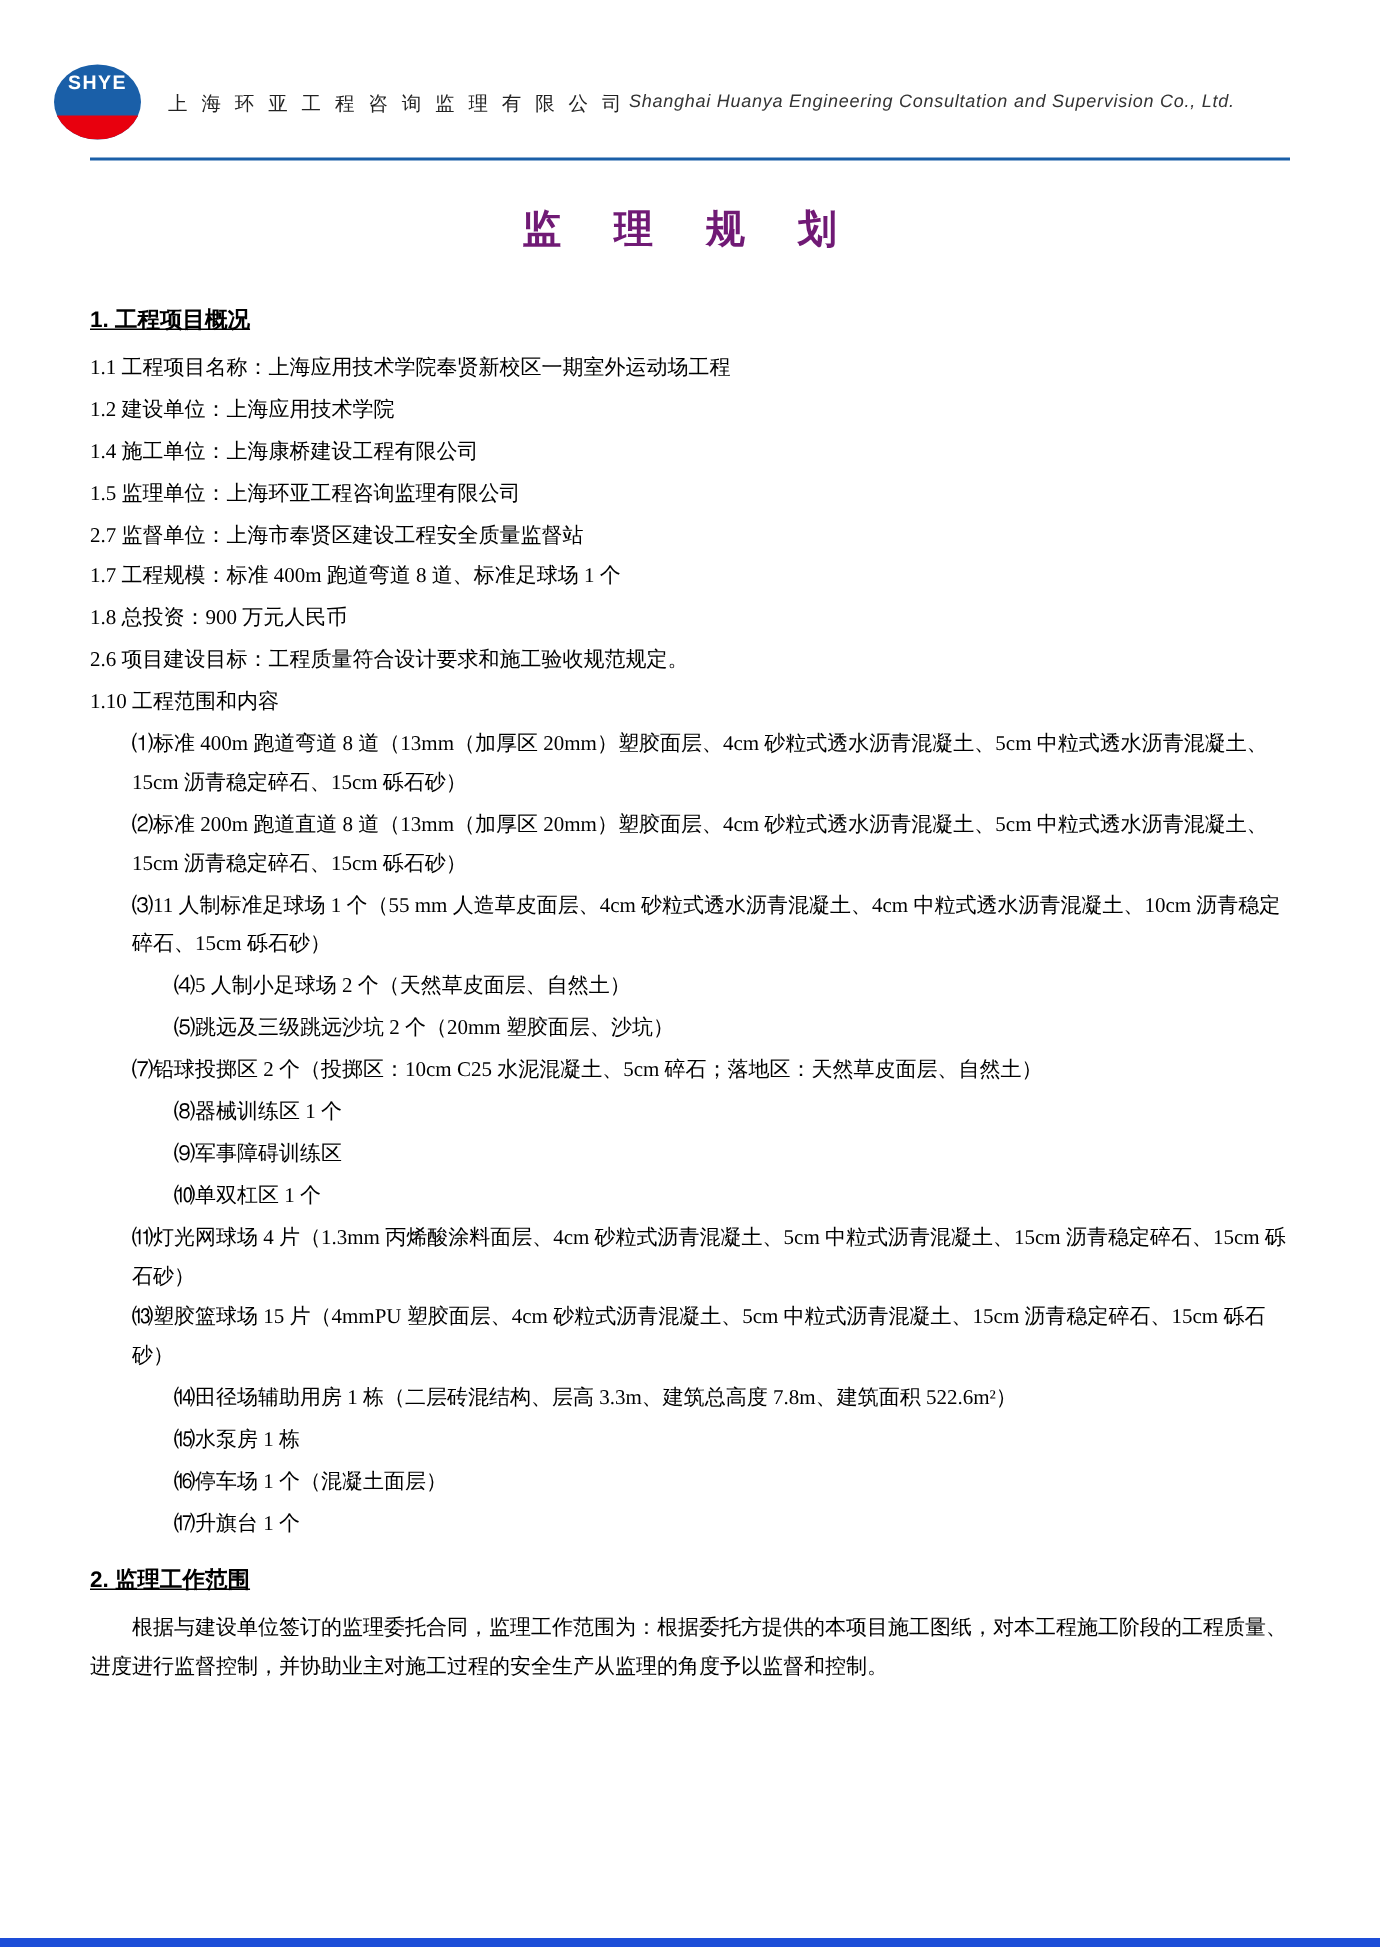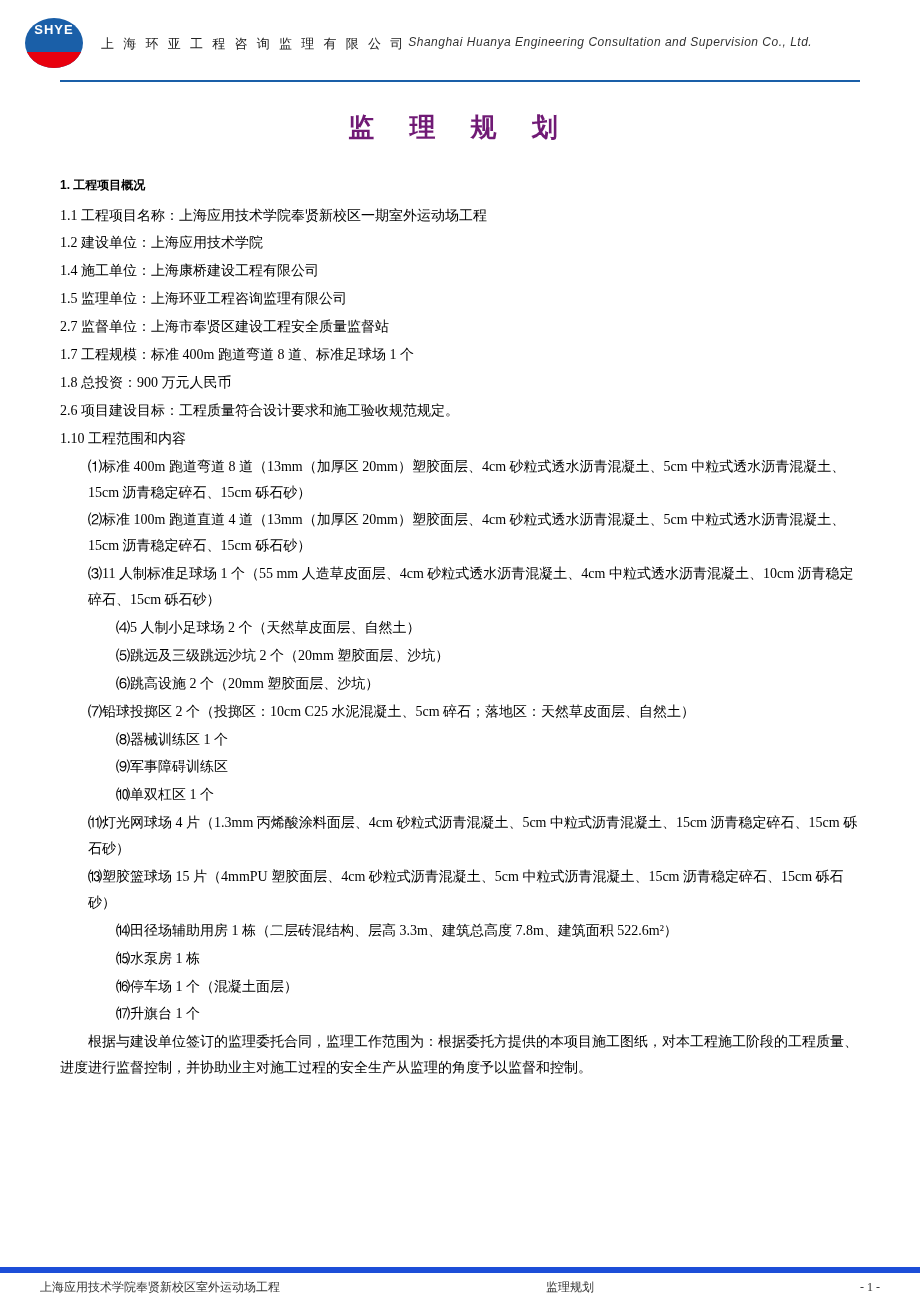--- a/index.html
+++ b/index.html
@@ -13,24 +13,25 @@
     }
     .page {
       width: 920px;
       min-height: 1302px;
       background: #fff;
       padding: 0;
       position: relative;
     }
     
     .header {
-      padding: 18px 60px 0 25px;
+      padding: 18px 60px 0 36px;
       display: flex;
       align-items: center;
       gap: 16px;
+      margin-top: 25px;
     }
     .logo-box {
       width: 60px;
       height: 52px;
       flex-shrink: 0;
       position: relative;
     }
     .logo-circle {
       width: 58px;
       height: 50px;
@@ -84,24 +85,25 @@
       letter-spacing: 14px;
       color: #701a75;
       font-family: "SimHei", "黑体", sans-serif;
     }
     
     .content {
       padding: 0 60px 20px 60px;
       line-height: 1.8;
     }
     .section-heading {
-      font-size: 12px;
+      font-size: 15px;
       font-weight: bold;
       margin: 10px 0 6px 0;
       font-family: "SimHei", "黑体", sans-serif;
+      text-decoration: underline;
     }
     .paragraph {
       font-size: 14px;
       line-height: 1.85;
       text-indent: 0;
       margin: 2px 0;
     }
     .indent1 {
       text-indent: 2em;
     }
@@ -162,38 +164,38 @@
       <div class="paragraph">1.2 建设单位：上海应用技术学院</div>
       <div class="paragraph">1.4 施工单位：上海康桥建设工程有限公司</div>
       <div class="paragraph">1.5 监理单位：上海环亚工程咨询监理有限公司</div>
       <div class="paragraph">2.7 监督单位：上海市奉贤区建设工程安全质量监督站</div>
       <div class="paragraph">1.7 工程规模：标准 400m 跑道弯道 8 道、标准足球场 1 个</div>
       <div class="paragraph">1.8 总投资：900 万元人民币</div>
       <div class="paragraph">2.6 项目建设目标：工程质量符合设计要求和施工验收规范规定。</div>
       <div class="paragraph">1.10 工程范围和内容</div>
 
       <div class="paragraph indent2">⑴标准 400m 跑道弯道 8 道（13mm（加厚区 20mm）塑胶面层、4cm 砂粒式透水沥青混凝土、5cm 中粒式透水沥青混凝土、15cm 沥青稳定碎石、15cm 砾石砂）</div>
-      <div class="paragraph indent2">⑵标准 100m 跑道直道 4 道（13mm（加厚区 20mm）塑胶面层、4cm 砂粒式透水沥青混凝土、5cm 中粒式透水沥青混凝土、15cm 沥青稳定碎石、15cm 砾石砂）</div>
+      <div class="paragraph indent2">⑵标准 200m 跑道直道 8 道（13mm（加厚区 20mm）塑胶面层、4cm 砂粒式透水沥青混凝土、5cm 中粒式透水沥青混凝土、15cm 沥青稳定碎石、15cm 砾石砂）</div>
       <div class="paragraph indent2">⑶11 人制标准足球场 1 个（55 mm 人造草皮面层、4cm 砂粒式透水沥青混凝土、4cm 中粒式透水沥青混凝土、10cm 沥青稳定碎石、15cm 砾石砂）</div>
       <div class="paragraph indent3">⑷5 人制小足球场 2 个（天然草皮面层、自然土）</div>
       <div class="paragraph indent3">⑸跳远及三级跳远沙坑 2 个（20mm 塑胶面层、沙坑）</div>
-      <div class="paragraph indent3">⑹跳高设施 2 个（20mm 塑胶面层、沙坑）</div>
       <div class="paragraph indent2">⑺铅球投掷区 2 个（投掷区：10cm C25 水泥混凝土、5cm 碎石；落地区：天然草皮面层、自然土）</div>
       <div class="paragraph indent3">⑻器械训练区 1 个</div>
       <div class="paragraph indent3">⑼军事障碍训练区</div>
       <div class="paragraph indent3">⑽单双杠区 1 个</div>
       <div class="paragraph indent2">⑾灯光网球场 4 片（1.3mm 丙烯酸涂料面层、4cm 砂粒式沥青混凝土、5cm 中粒式沥青混凝土、15cm 沥青稳定碎石、15cm 砾石砂）</div>
       <div class="paragraph indent2">⒀塑胶篮球场 15 片（4mmPU 塑胶面层、4cm 砂粒式沥青混凝土、5cm 中粒式沥青混凝土、15cm 沥青稳定碎石、15cm 砾石砂）</div>
       <div class="paragraph indent3">⒁田径场辅助用房 1 栋（二层砖混结构、层高 3.3m、建筑总高度 7.8m、建筑面积 522.6m²）</div>
       <div class="paragraph indent3">⒂水泵房 1 栋</div>
       <div class="paragraph indent3">⒃停车场 1 个（混凝土面层）</div>
       <div class="paragraph indent3">⒄升旗台 1 个</div>
     </div>
 
     <div>
+      <div class="section-heading">2. 监理工作范围</div>
       <div class="paragraph indent1">根据与建设单位签订的监理委托合同，监理工作范围为：根据委托方提供的本项目施工图纸，对本工程施工阶段的工程质量、进度进行监督控制，并协助业主对施工过程的安全生产从监理的角度予以监督和控制。</div>
     </div>
 
   </div>
 
   <div class="footer">
     <span class="footer-left">上海应用技术学院奉贤新校区室外运动场工程</span>
     <span class="footer-center">监理规划</span>
     <span class="footer-right">- 1 -</span>
   </div>

